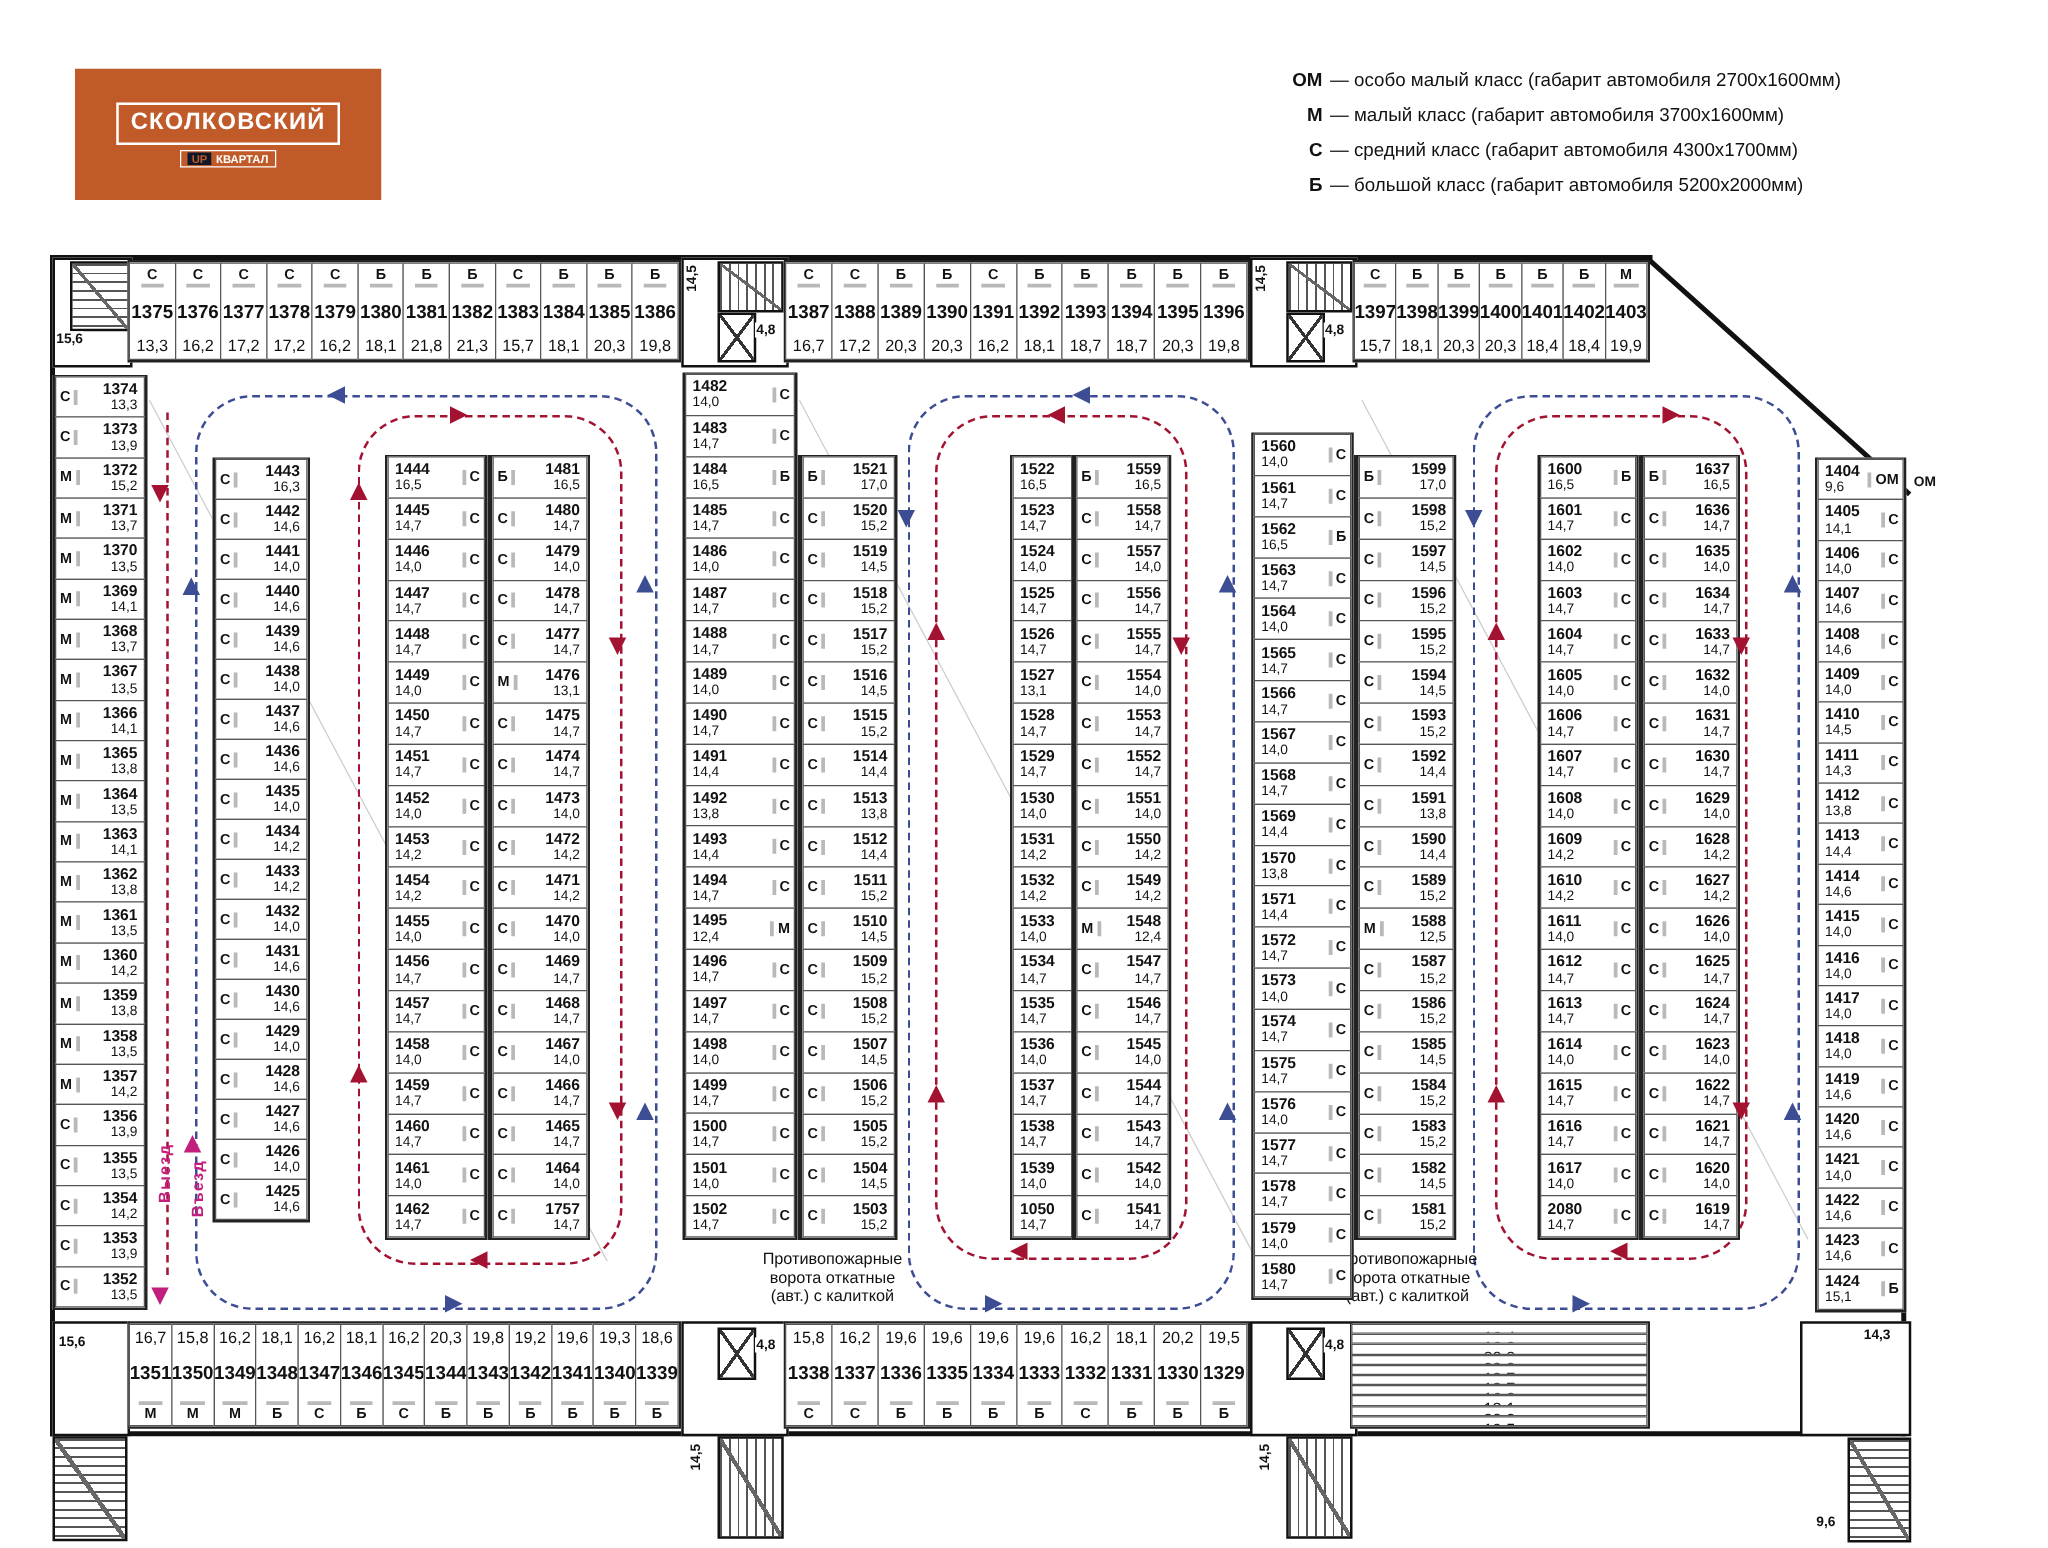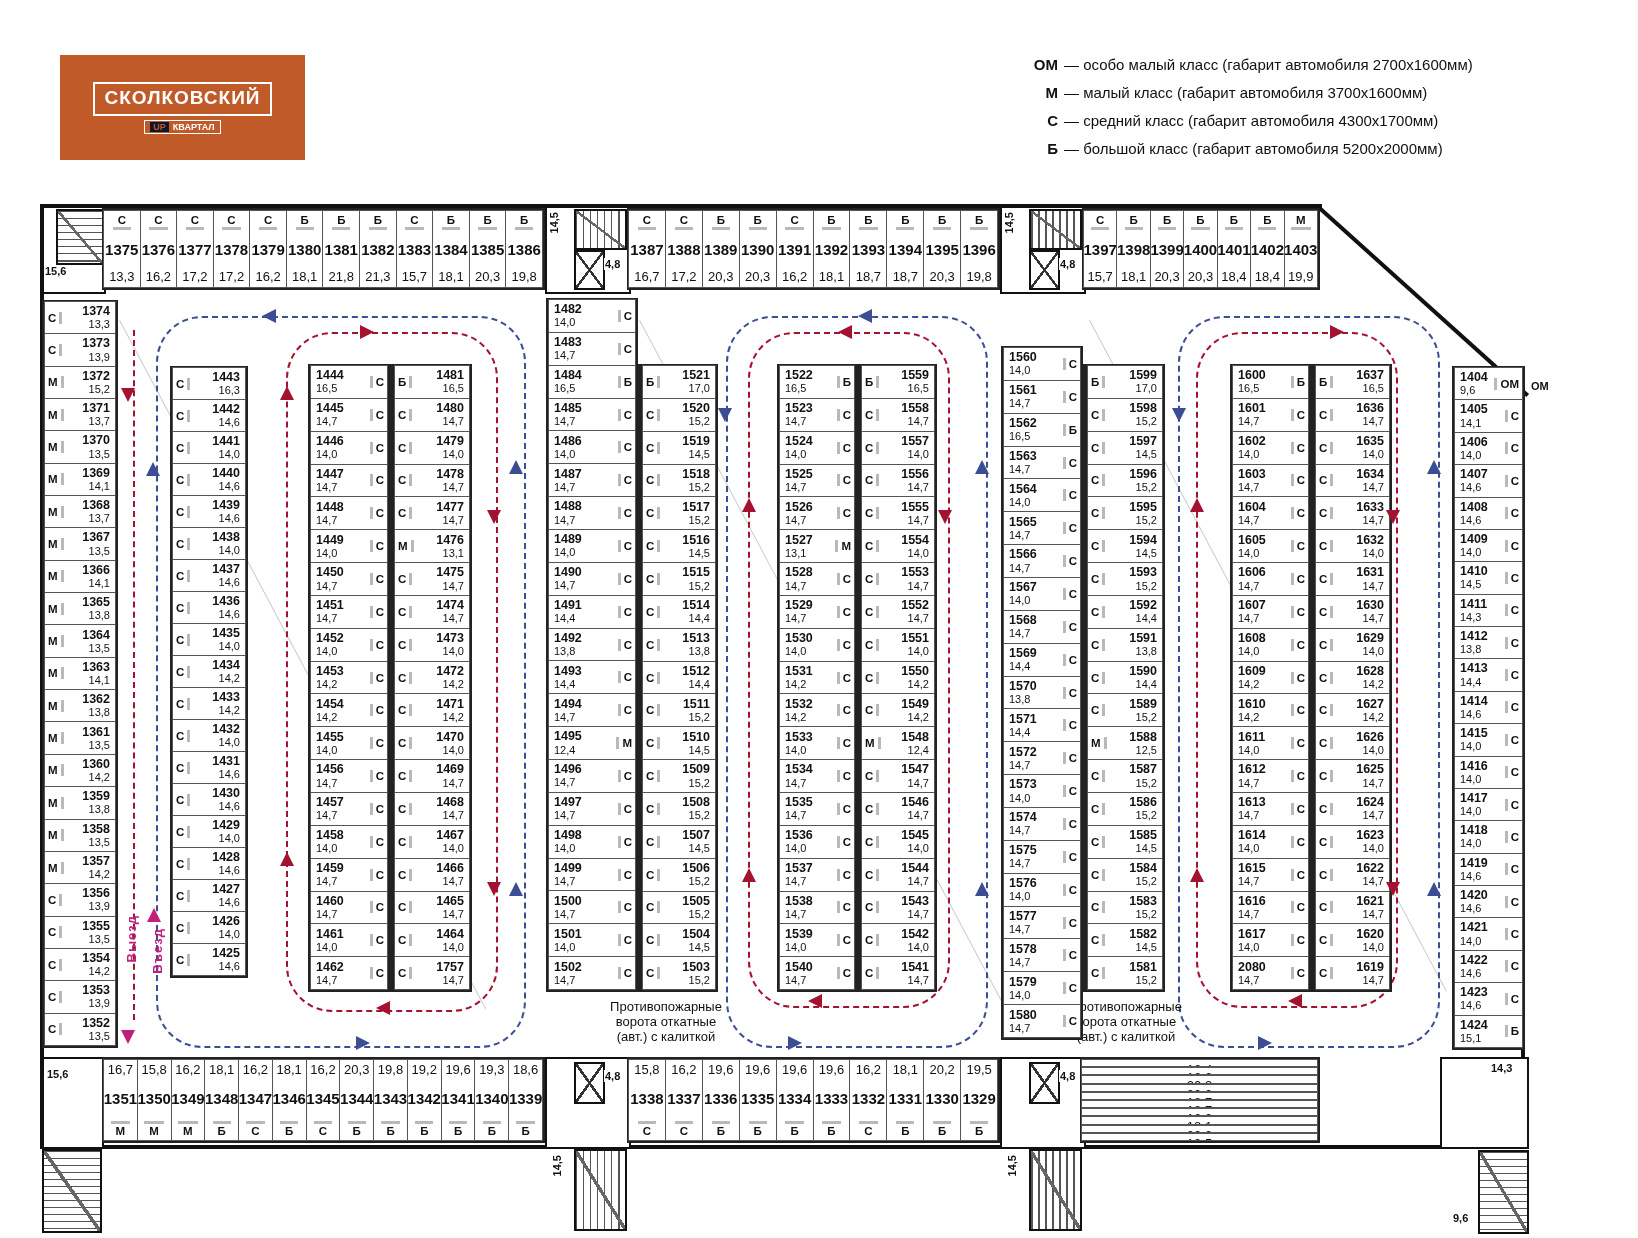--- a/index.html
+++ b/index.html
@@ -1172,21 +1172,21 @@
         </span>
       </div>
       <div class="spot vl">
         <span class="cls">С</span>
         <span class="txt">
           <span class="num">1503</span>
           <span class="sz">15,2</span>
         </span>
       </div>
     </div>
-    <div class="grp grp-col" style="left: 777px; top: 364px; width: 80px; height: 628px;">
+    <div class="grp grp-col" style="left: 808px; top: 364px; width: 80px; height: 628px;">
       <div class="spot vr">
         <span class="txt">
           <span class="num">1522</span>
           <span class="sz">16,5</span>
         </span>
         <span class="cls">Б</span>
       </div>
       <div class="spot vr">
         <span class="txt">
           <span class="num">1523</span>
@@ -1301,21 +1301,21 @@
       </div>
       <div class="spot vr">
         <span class="txt">
           <span class="num">1539</span>
           <span class="sz">14,0</span>
         </span>
         <span class="cls">С</span>
       </div>
       <div class="spot vr">
         <span class="txt">
-          <span class="num">1540</span>
+          <span class="num">1050</span>
           <span class="sz">14,7</span>
         </span>
         <span class="cls">С</span>
       </div>
     </div>
     <div class="grp grp-col" style="left: 857px; top: 364px; width: 80px; height: 628px; border-left-width: 4px;">
       <div class="spot vl">
         <span class="cls">Б</span>
         <span class="txt">
           <span class="num">1559</span>

